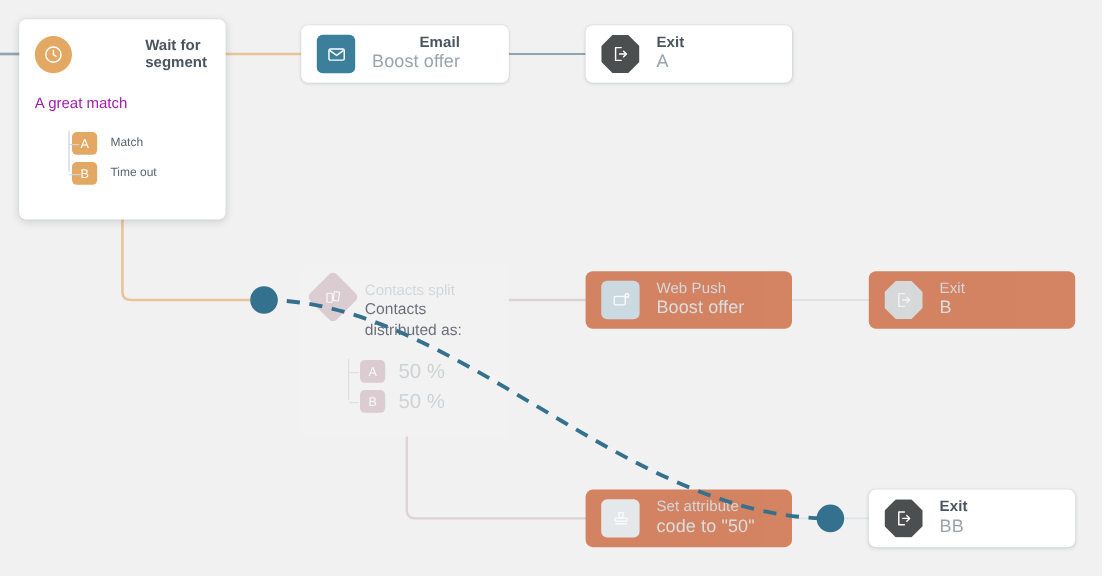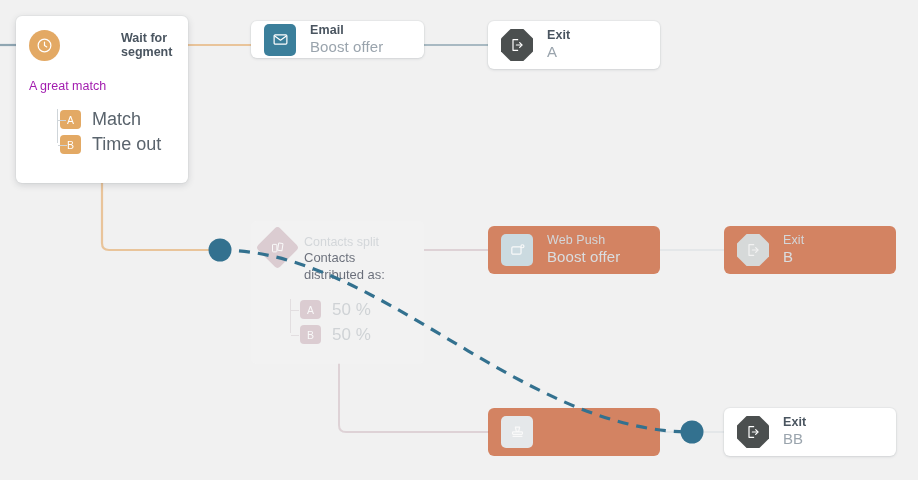--- a/index.html
+++ b/index.html
@@ -102,21 +102,21 @@
   #wait-node .branches .tree::before { top: 11px; }
   #wait-node .branches .tree::after  { top: 36px; border-left: 1px solid #cfd5d9; height: 0; }
   .brow { display: flex; align-items: center; height: 25px; }
   .badge {
     width: 21px; height: 19px; border-radius: 4px;
     display: flex; align-items: center; justify-content: center;
     font-size: 10.5px; color: #fff; flex: none; margin-right: 11px;
   }
   .badge.or { background: #e3a964; }
   .badge.mv { background: #cdb4bd; }
-  .brow .lbl { font-size: 18px; color: #5a646d; }
+  .brow .lbl { font-size: 10px; color: #5a646d; }
 
   
   #shuffle-node {
     position: absolute;
     left: 251px; top: 221px;
     width: 173px; height: 143px;
     background: #f4f4f4;
     border-radius: 6px;
     z-index: 15;
     padding: 11px 0 0 0;
@@ -189,21 +189,21 @@
         <span class="badge or">A</span>
         <span class="lbl">Match</span>
       </div>
       <div class="brow">
         <span class="badge or">B</span>
         <span class="lbl">Time out</span>
       </div>
     </div>
   </div>
 
-  <div class="node" style="left:251px; top:21px; width:173px; height:37px;">
+  <div class="node" style="left:251px; top:21px; width:173px; height:48px;text-align:right;">
     <span class="ico">
       <span class="sq email">
         <svg width="17" height="17" viewBox="0 0 24 24" fill="none" stroke="#ffffff" stroke-width="1.7" stroke-linejoin="round">
           <rect x="3" y="5.5" width="18" height="13" rx="1.6"></rect>
             <path d="M3.8 7l8.2 6 8.2-6"></path>
         </svg>
       </span>
     </span>
     <span class="txt">
       <span class="title">Email</span>
@@ -288,20 +288,24 @@
   <div class="node dim" style="left:488px; top:408px; width:172px; height:48px;">
     <span class="ico">
       <span class="sq attr">
         <svg width="17" height="17" viewBox="0 0 24 24" fill="none" stroke="#ffffff" stroke-width="1.7" stroke-linecap="round" stroke-linejoin="round">
           <path d="M9 4.5h6l-1.3 6H10.3z"></path>
             <rect x="5" y="11" width="14" height="3.6" rx="1.2"></rect>
           <path d="M5.8 17.5h12.4"></path>
         </svg>
       </span>
     </span>
+    <span class="txt">
+      <span class="title">Set attribute</span>
+      <span class="sub">code to "50"</span>
+    </span>
   </div>
 
   <div class="node" style="left:724px; top:408px; width:172px; height:48px;">
     <span class="ico">
       <span class="oct on">
         <svg width="16" height="16" viewBox="0 0 24 24" fill="none" stroke="#ffffff" stroke-width="1.8" stroke-linecap="round" stroke-linejoin="round">
           <path d="M13 4H6v16h7"></path>
             <path d="M16 8.5l3.5 3.5L16 15.5"></path>
             <path d="M19 12h-8"></path>
         </svg>

